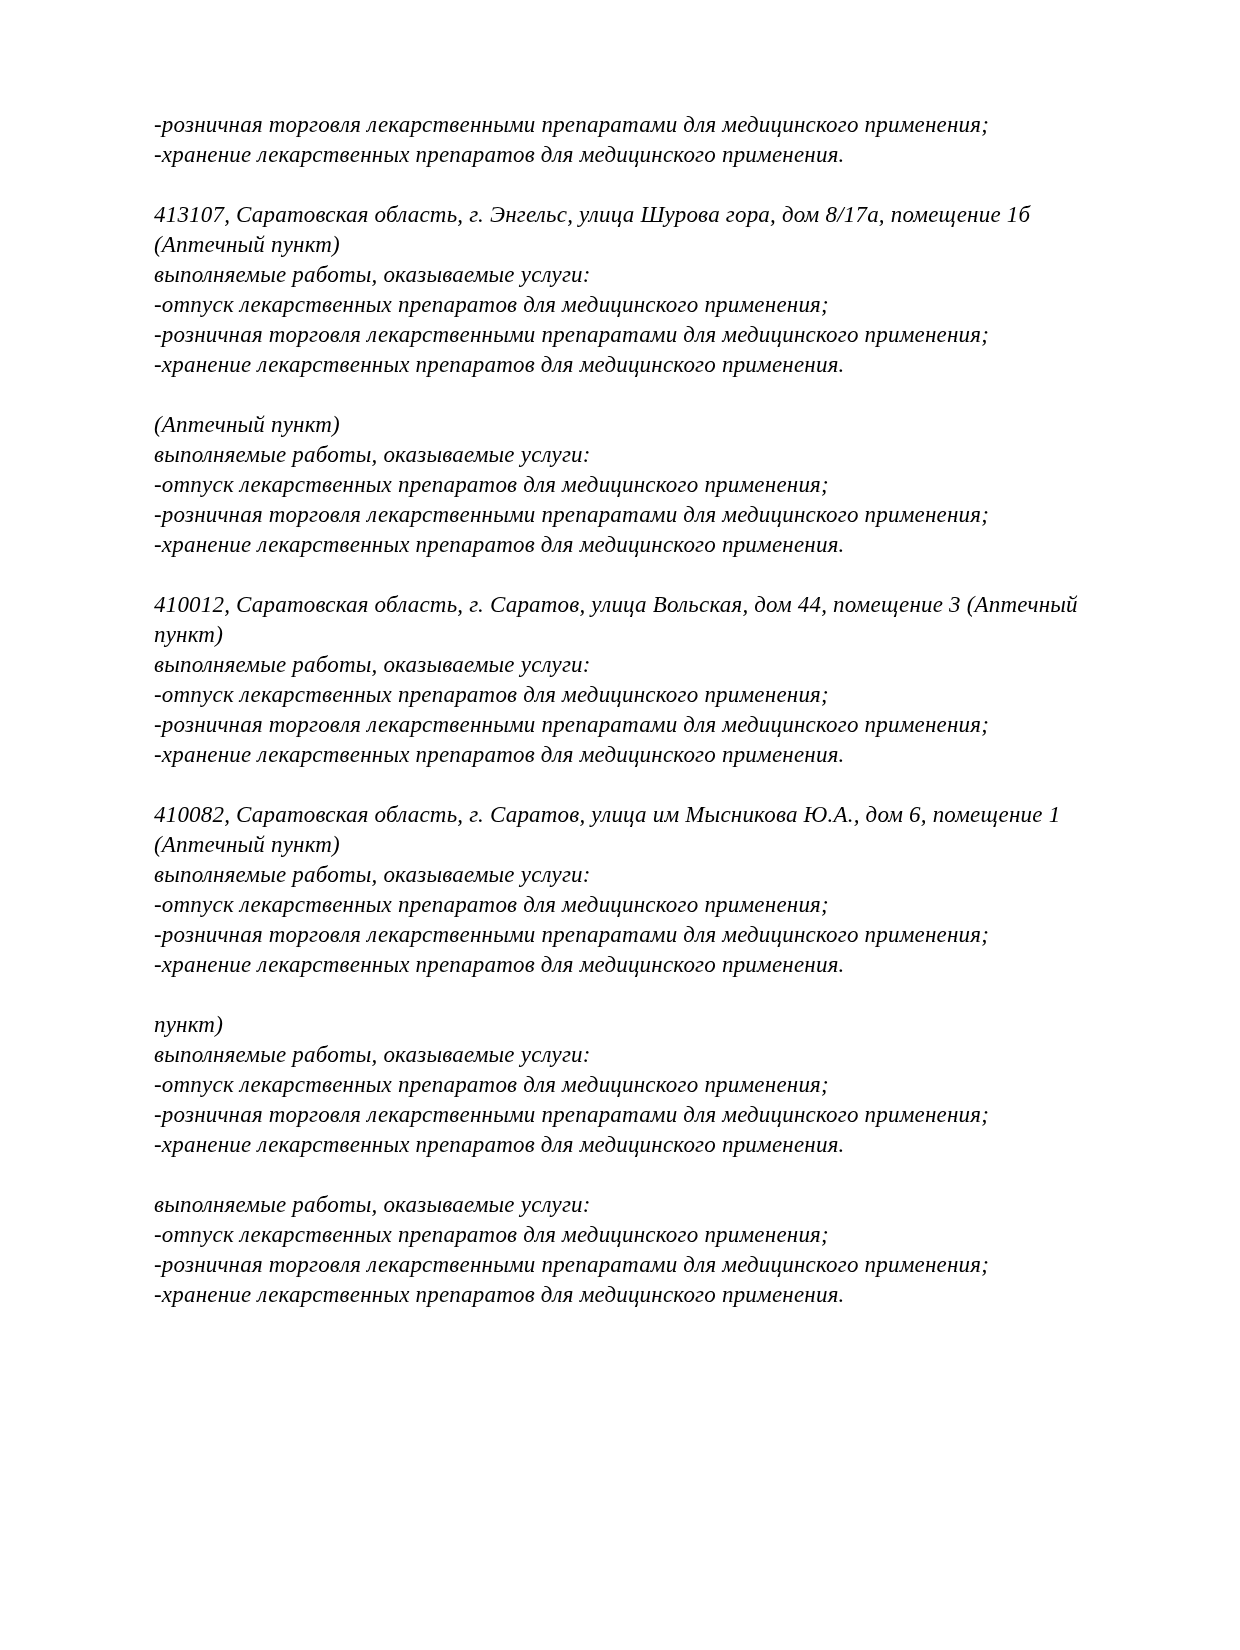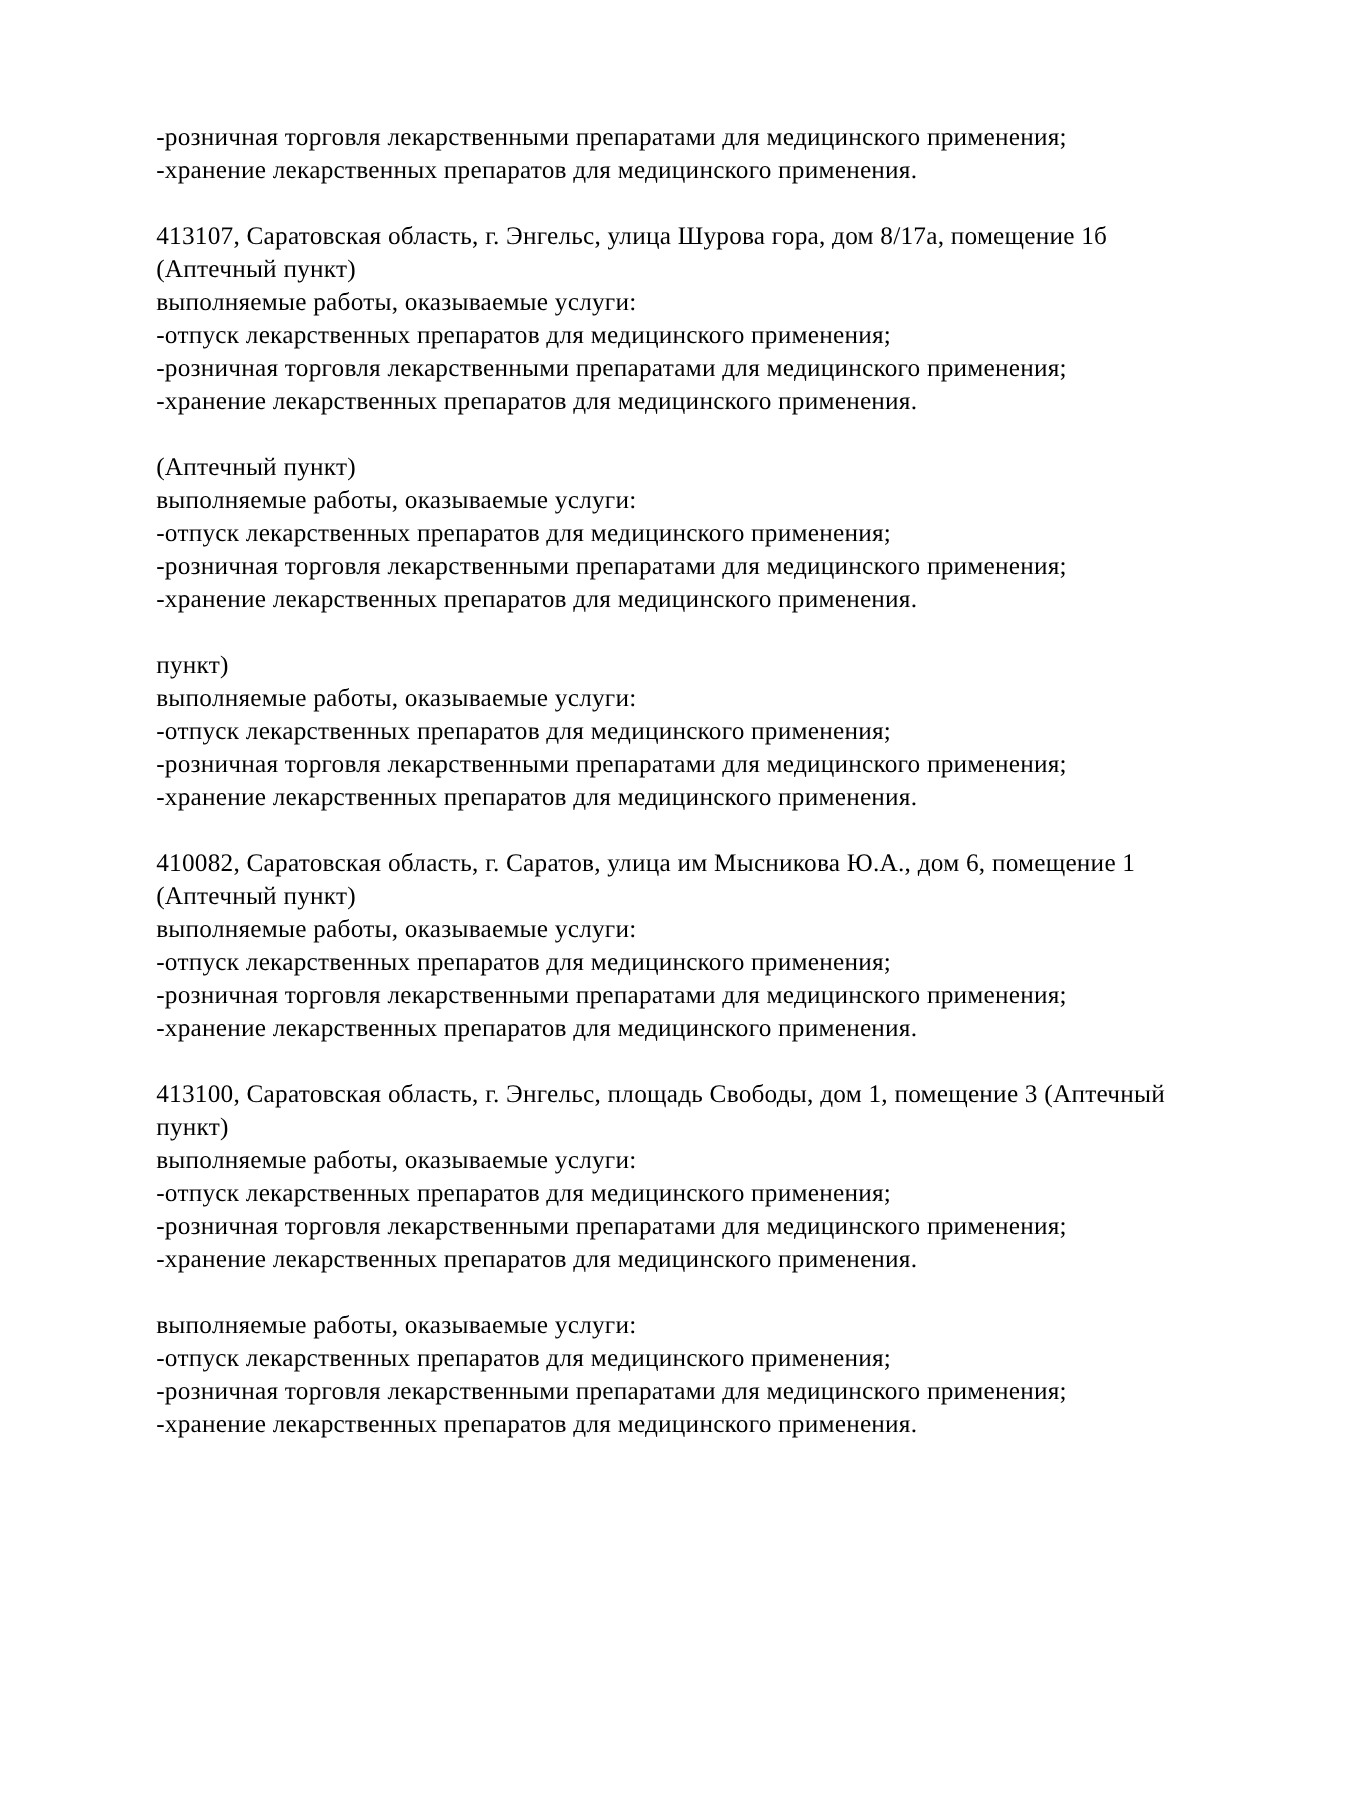--- a/index.html
+++ b/index.html
@@ -16,21 +16,22 @@
     -webkit-font-smoothing: antialiased;
   }
   .page {
     box-sizing: border-box;
     width: 1240px;
     height: 1650px;
     padding: 110px 60px 0 138px;
     background: #ffffff;
   }
   .block {
-    margin: 0 0 30px 4px;
+    margin: 0 0 30px 16px;
+    font-style: italic;
   }
   .block:last-child {
     margin-bottom: 0;
   }
   .line {
     font-size: 23px;
     line-height: 30px;
     letter-spacing: 0.2px;
     white-space: nowrap;
   }
@@ -56,38 +57,38 @@
 
   <div class="block">
     <div class="line">(Аптечный пункт)</div>
     <div class="line">выполняемые работы, оказываемые услуги:</div>
     <div class="line">-отпуск лекарственных препаратов для медицинского применения;</div>
     <div class="line">-розничная торговля лекарственными препаратами для медицинского применения;</div>
     <div class="line">-хранение лекарственных препаратов для медицинского применения.</div>
   </div>
 
   <div class="block">
+    <div class="line">410012, Саратовская область, г. Саратов, улица Вольская, дом 44, помещение 3 (Аптечный</div>
     <div class="line">пункт)</div>
     <div class="line">выполняемые работы, оказываемые услуги:</div>
     <div class="line">-отпуск лекарственных препаратов для медицинского применения;</div>
     <div class="line">-розничная торговля лекарственными препаратами для медицинского применения;</div>
     <div class="line">-хранение лекарственных препаратов для медицинского применения.</div>
   </div>
 
   <div class="block">
     <div class="line">410082, Саратовская область, г. Саратов, улица им Мысникова Ю.А., дом 6, помещение 1</div>
     <div class="line">(Аптечный пункт)</div>
     <div class="line">выполняемые работы, оказываемые услуги:</div>
     <div class="line">-отпуск лекарственных препаратов для медицинского применения;</div>
     <div class="line">-розничная торговля лекарственными препаратами для медицинского применения;</div>
     <div class="line">-хранение лекарственных препаратов для медицинского применения.</div>
   </div>
 
   <div class="block">
-    <div class="line">413100, Саратовская область, г. Энгельс, площадь Свободы, дом 1, помещение 3 (Аптечный</div>
     <div class="line">пункт)</div>
     <div class="line">выполняемые работы, оказываемые услуги:</div>
     <div class="line">-отпуск лекарственных препаратов для медицинского применения;</div>
     <div class="line">-розничная торговля лекарственными препаратами для медицинского применения;</div>
     <div class="line">-хранение лекарственных препаратов для медицинского применения.</div>
   </div>
 
   <div class="block">
     <div class="line">выполняемые работы, оказываемые услуги:</div>
     <div class="line">-отпуск лекарственных препаратов для медицинского применения;</div>

